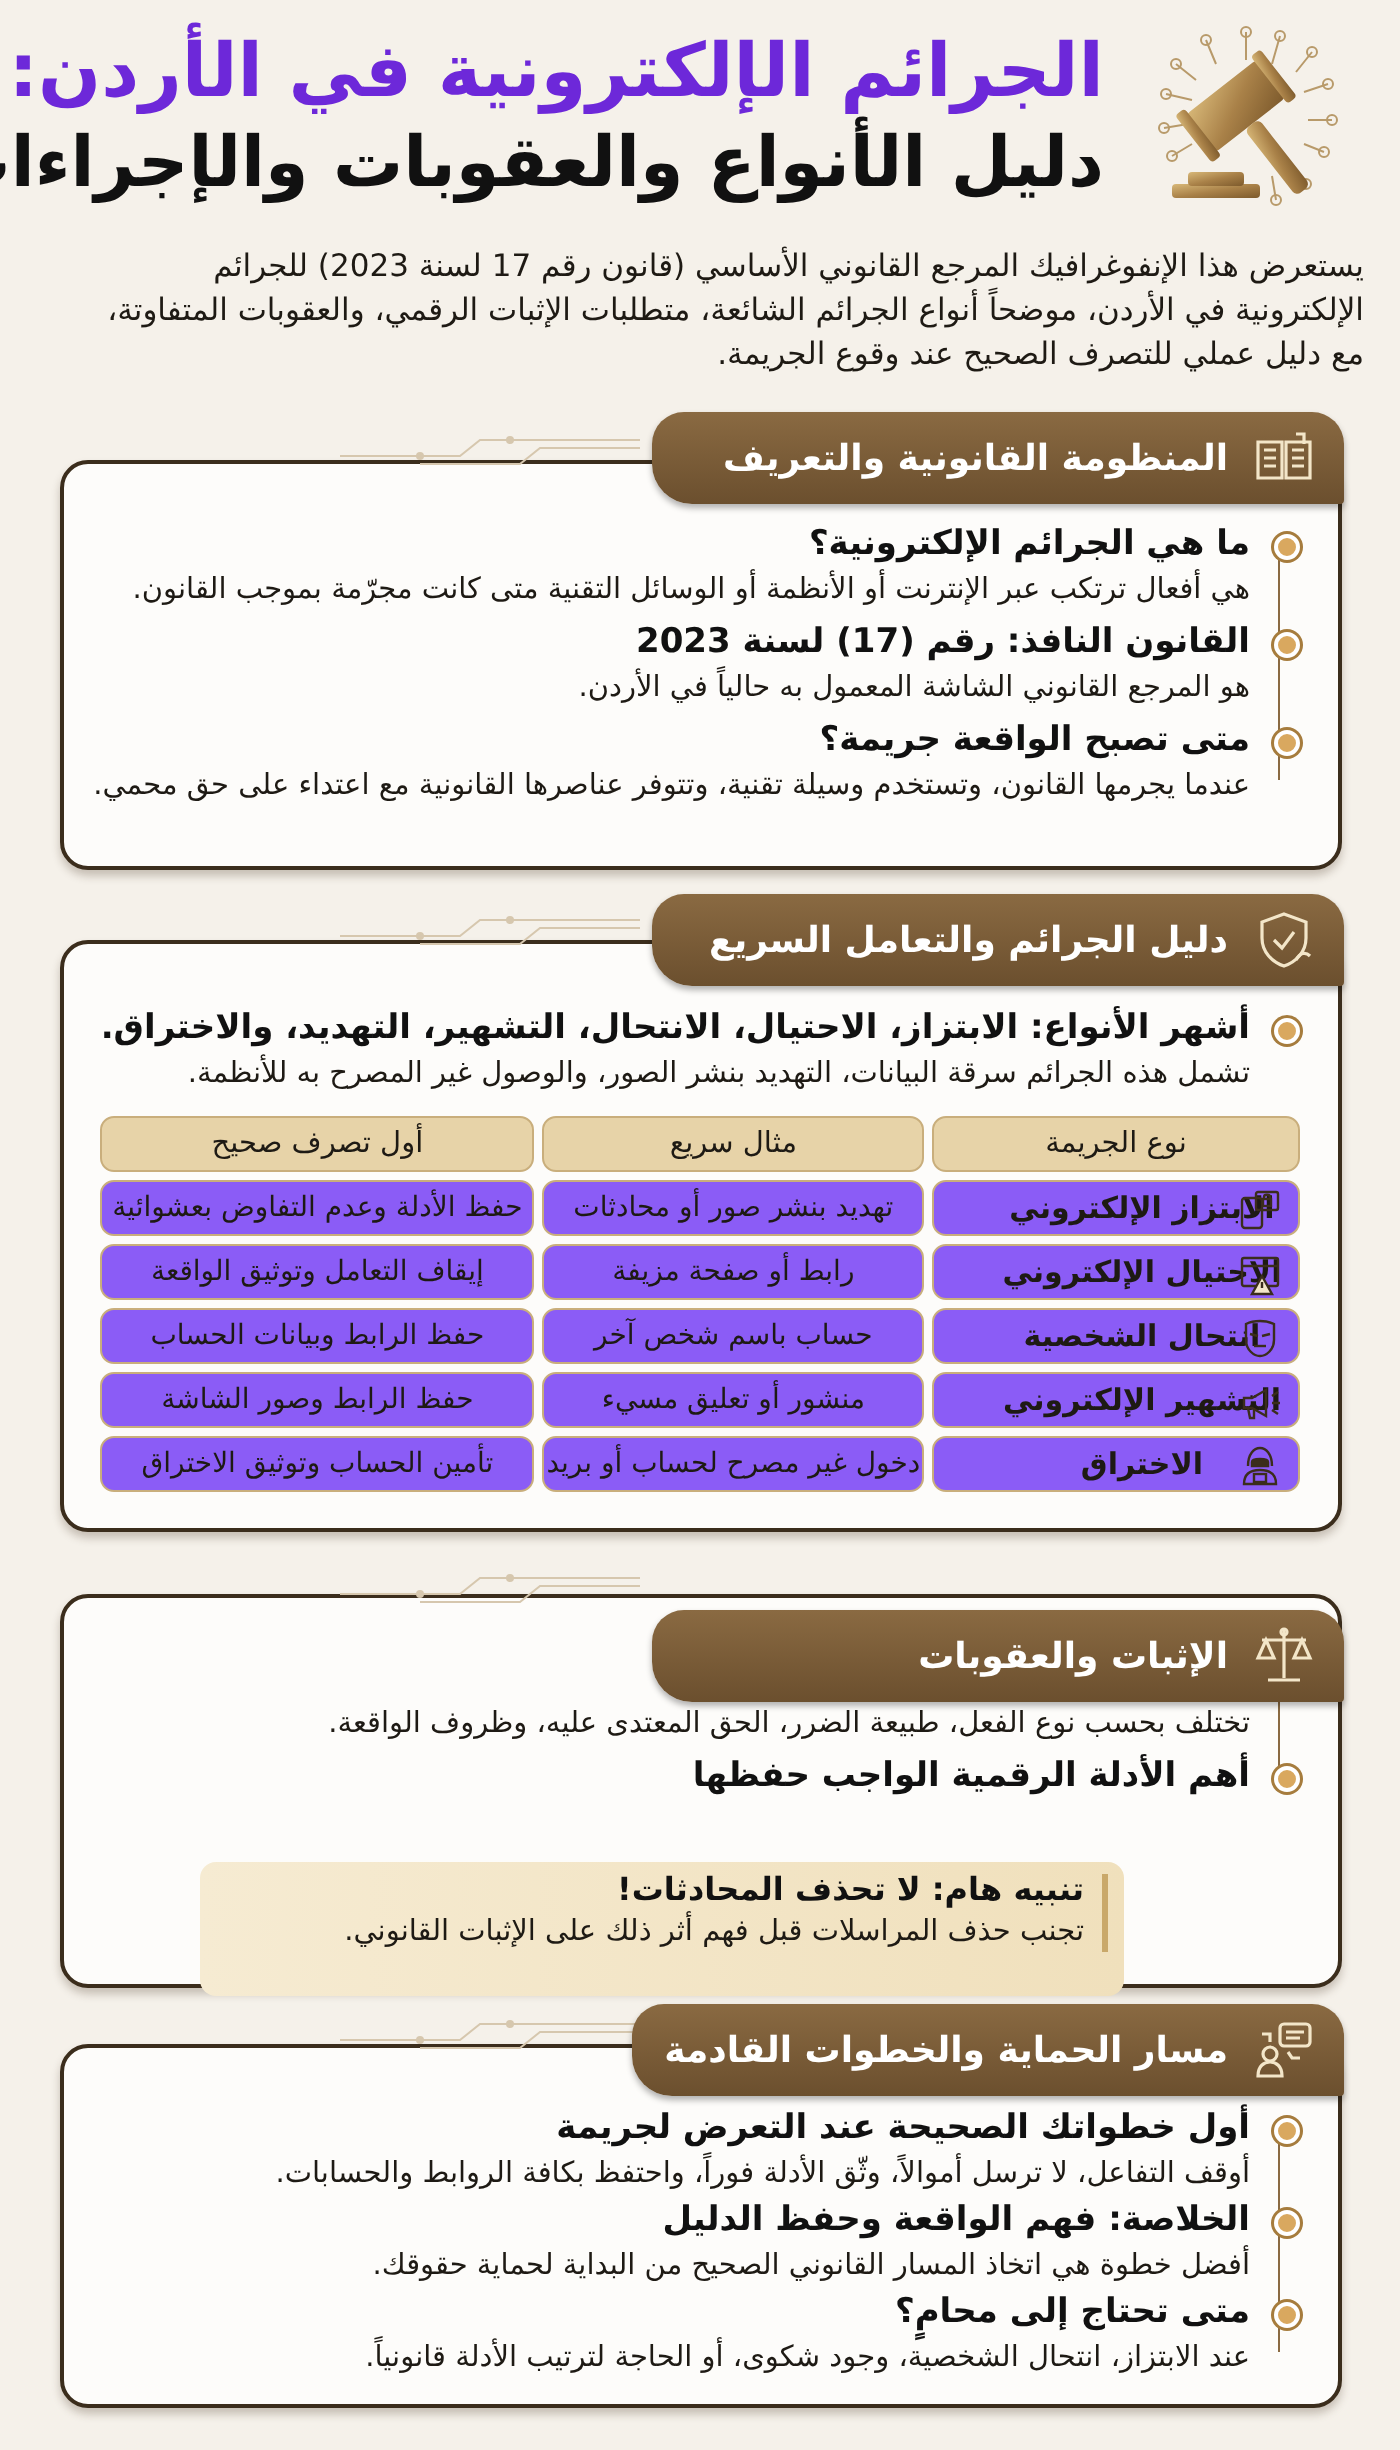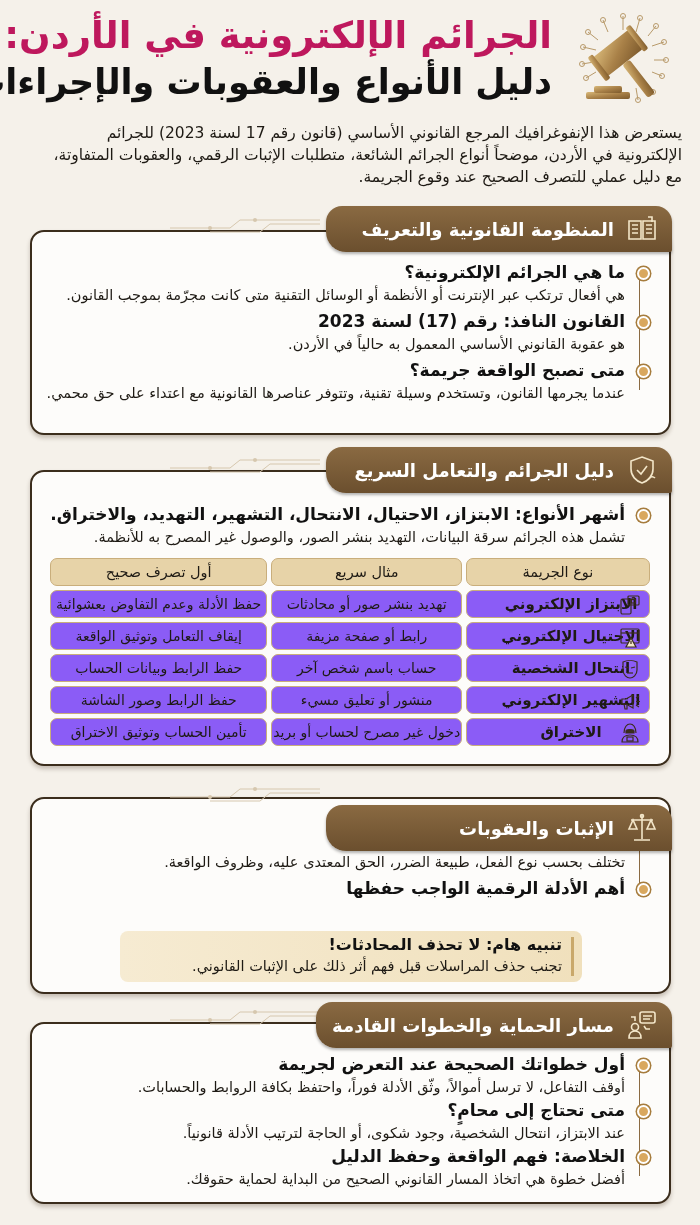--- a/index.html
+++ b/index.html
@@ -12,21 +12,21 @@
     position: relative;
   }
   .header {
     position: absolute; top: 0; left: 0; width: 700px; height: 110px;
   }
   .gavel {
     position: absolute; right: 22px; top: 12px; width: 110px; height: 95px;
   }
   .title1 {
     position: absolute; right: 148px; top: 14px;
-    font-size: 37px; font-weight: bold; color: #be185d;
+    font-size: 37px; font-weight: bold; color: #6d28d9;
     white-space: nowrap; letter-spacing: -0.5px; text-align: center;
   }
   .title2 {
     position: absolute; right: 148px; top: 62px;
     font-size: 35px; font-weight: bold; color: #111;
     white-space: nowrap; letter-spacing: -0.5px;
   }
   .intro {
     position: absolute; right: 18px; top: 122px; width: 640px;
     font-size: 15.5px; line-height: 22px; color: #1e1a14; text-align: right;
@@ -77,21 +77,21 @@
   }
   .td {
     background: #8b5cf6; border: 1px solid #c9ae7c; border-radius: 7px;
     height: 28px; font-size: 14px; text-align: center; color: #1e1a14; white-space: nowrap;
   }
   .td.type { font-weight: bold; font-size: 15px; position: relative; padding-left: 26px; padding-right: 0; text-align: center; }
   .td.type .ricon {
     position: absolute; right: 8px; top: 3px; width: 22px; height: 22px;
   }
   .warn {
-    position: absolute; left: 88px; width: 462px; height: 51px;
+    position: absolute; left: 68px; width: 462px; height: 67px;
     background: linear-gradient(90deg, #f6ebd2 0%, #f0e0bc 100%);
     border-radius: 8px;
     padding-right: 20px;
     padding-left: 36px;
   }
   .warn-bar {
     position: absolute; right: 8px; top: 6px; width: 3px; height: 39px; background: #c9a86a;
   }
   .warn-title { font-size: 16px; font-weight: bold; color: #111; line-height: 22px; padding-top: 3px; white-space: nowrap; }
   .warn-desc { font-size: 14.5px; color: #1e1a14; line-height: 20px; white-space: nowrap; }
@@ -168,21 +168,21 @@
   <div class="timeline-line" style="top:40px; height:118px;"></div>
   <div class="items" style="top:28px;">
     <div class="item" style="margin-bottom:3px;">
       <span class="dot"></span>
       <div class="item-title">ما هي الجرائم الإلكترونية؟</div>
       <div class="item-desc">هي أفعال ترتكب عبر الإنترنت أو الأنظمة أو الوسائل التقنية متى كانت مجرّمة بموجب القانون.</div>
     </div>
     <div class="item" style="margin-bottom:3px;">
       <span class="dot"></span>
       <div class="item-title">القانون النافذ: رقم (17) لسنة 2023</div>
-      <div class="item-desc">هو عقوبة القانوني الأساسي المعمول به حالياً في الأردن.</div>
+      <div class="item-desc">هو المرجع القانوني الشاشة المعمول به حالياً في الأردن.</div>
     </div>
     <div class="item">
       <span class="dot"></span>
       <div class="item-title">متى تصبح الواقعة جريمة؟</div>
       <div class="item-desc">عندما يجرمها القانون، وتستخدم وسيلة تقنية، وتتوفر عناصرها القانونية مع اعتداء على حق محمي.</div>
     </div>
   </div>
 </div>
 
 <svg class="circuit" style="left:170px; top:456px;" viewBox="0 0 150 20">
@@ -351,24 +351,24 @@
   <span>مسار الحماية والخطوات القادمة</span>
 </div>
 <div class="card" style="top:1022px; height:182px;">
   <div class="timeline-line" style="top:40px; height:112px;"></div>
   <div class="items" style="top:28px;">
     <div class="item" style="margin-bottom:0px;">
       <span class="dot"></span>
       <div class="item-title">أول خطواتك الصحيحة عند التعرض لجريمة</div>
       <div class="item-desc">أوقف التفاعل، لا ترسل أموالاً، وثّق الأدلة فوراً، واحتفظ بكافة الروابط والحسابات.</div>
     </div>
+    <div class="item">
+      <span class="dot"></span>
+      <div class="item-title">الخلاصة: فهم الواقعة وحفظ الدليل</div>
+      <div class="item-desc">أفضل خطوة هي اتخاذ المسار القانوني الصحيح من البداية لحماية حقوقك.</div>
+    </div>
     <div class="item" style="margin-bottom:0px;">
       <span class="dot"></span>
       <div class="item-title">متى تحتاج إلى محامٍ؟</div>
       <div class="item-desc">عند الابتزاز، انتحال الشخصية، وجود شكوى، أو الحاجة لترتيب الأدلة قانونياً.</div>
     </div>
-    <div class="item">
-      <span class="dot"></span>
-      <div class="item-title">الخلاصة: فهم الواقعة وحفظ الدليل</div>
-      <div class="item-desc">أفضل خطوة هي اتخاذ المسار القانوني الصحيح من البداية لحماية حقوقك.</div>
-    </div>
   </div>
 </div>
 
 </body></html>

